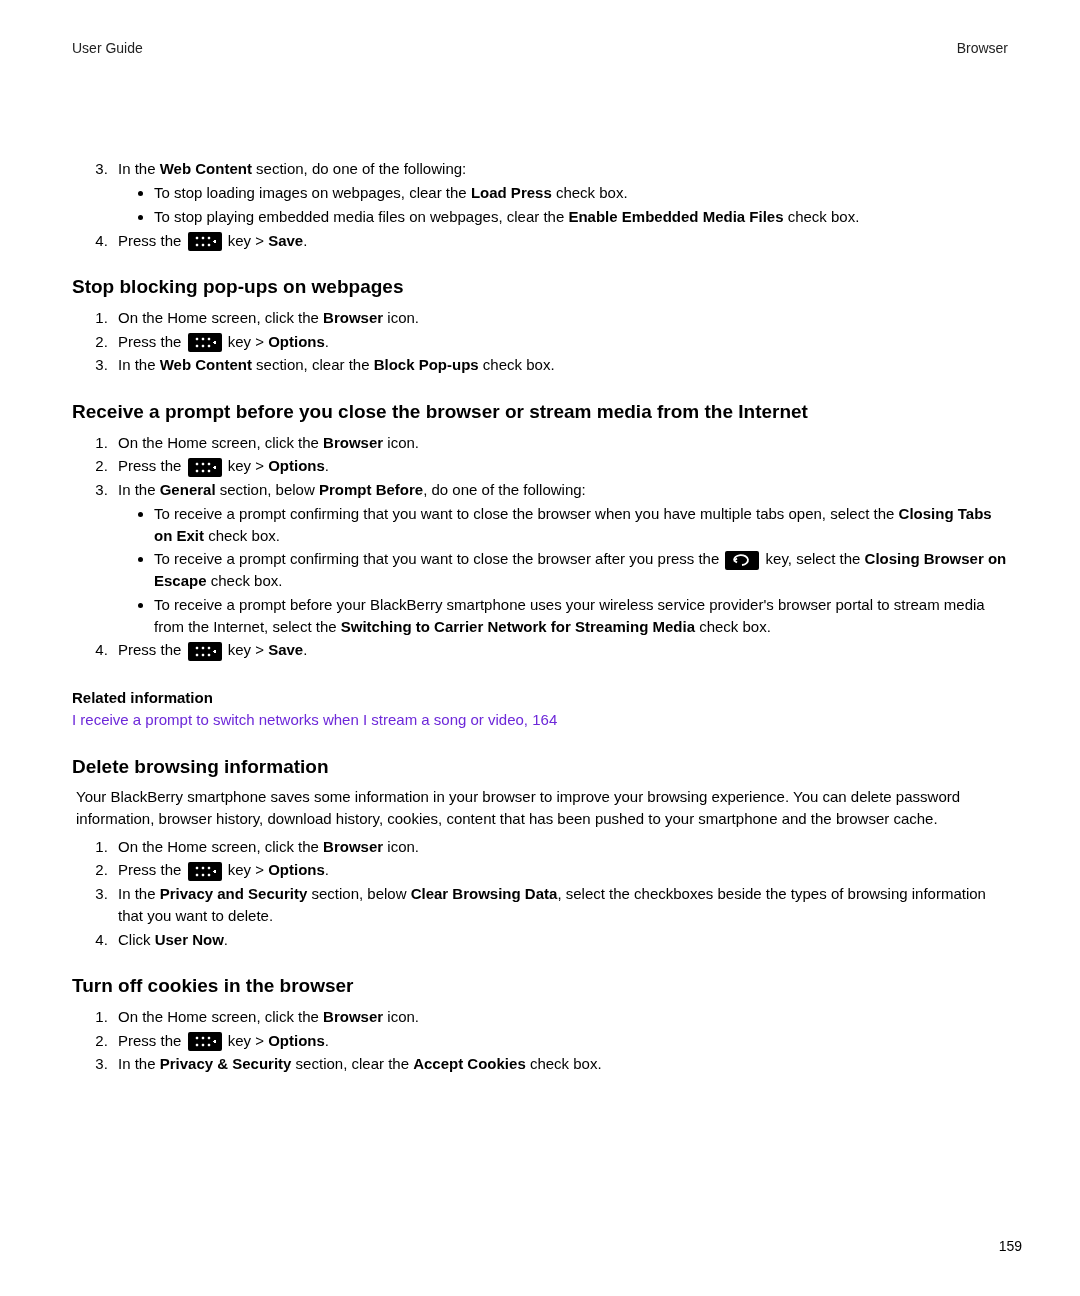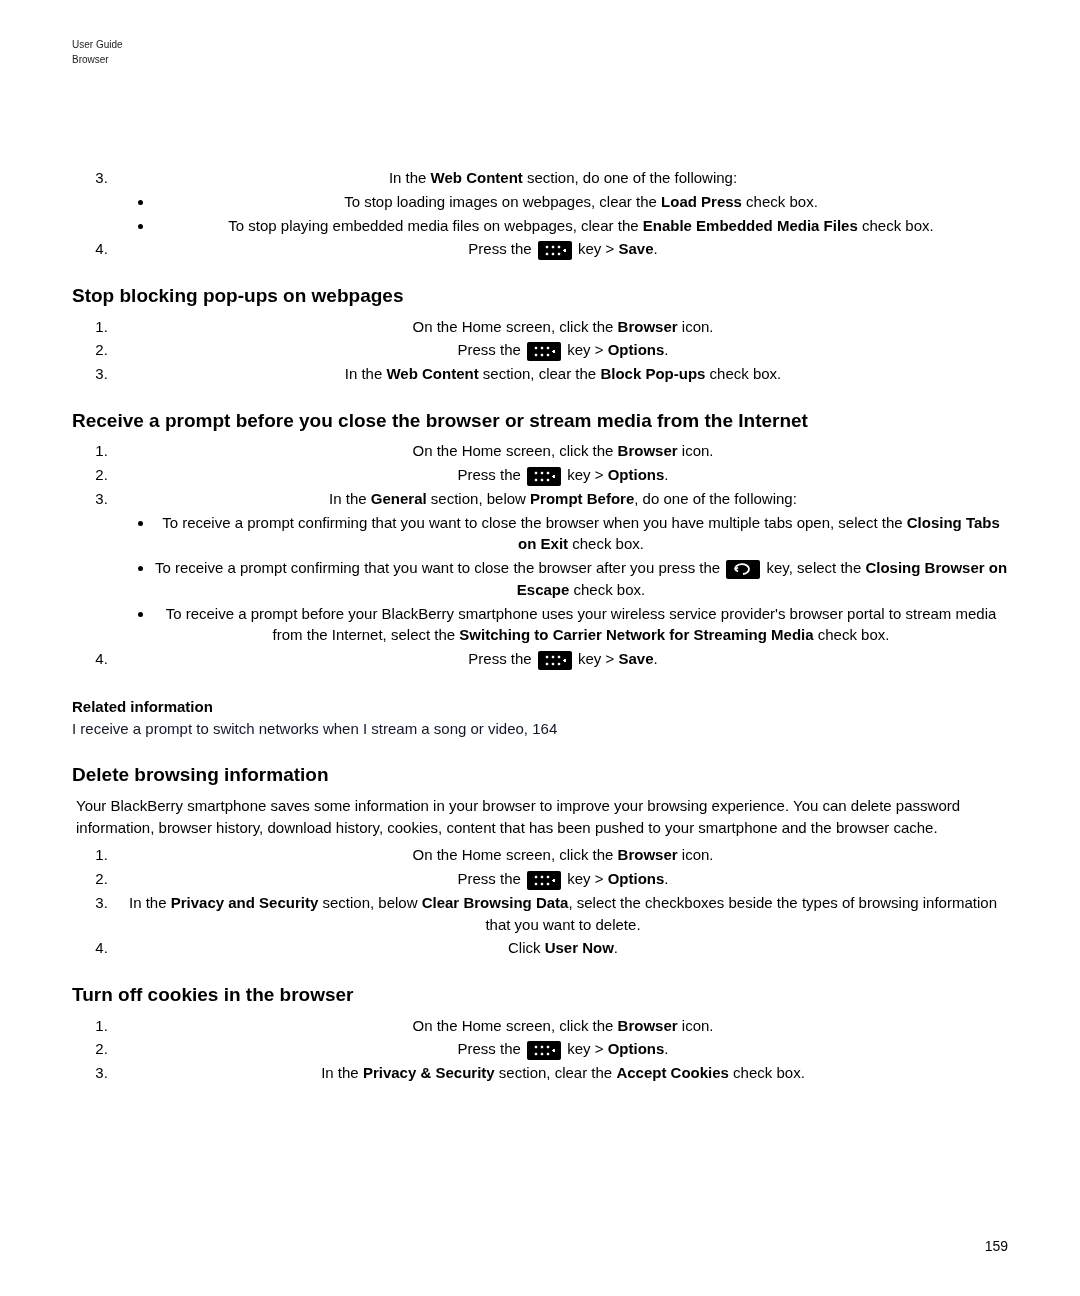--- a/index.html
+++ b/index.html
@@ -15,59 +15,57 @@
     width: 1080px;
     min-height: 1296px;
     margin: 0 auto;
     box-sizing: border-box;
     padding: 38px 72px 60px 72px;
     position: relative;
   }
   .header {
     display: flex;
     justify-content: space-between;
-    font-size: 10px;
+    font-size: 14px;
     color: #222;
     margin-bottom: 100px;
-    flex-direction: column;
   }
   .footer {
     position: absolute;
     bottom: 40px;
-    right: 72px;
+    right: 58px;
     font-size: 14px;
   }
   h3 {
     font-size: 19px;
     font-weight: bold;
     margin: 22px 0 6px 0;
   }
   ol {
     margin: 4px 0 8px 0;
     padding-left: 40px;
   }
   ol > li {
     margin: 2px 0;
     padding-left: 6px;
-    text-align: center;
   }
   ul {
     list-style: disc;
     margin: 2px 0;
     padding-left: 36px;
   }
   ul > li {
     margin: 2px 0;
   }
   .para {
     margin: 6px 4px;
   }
   .bold { font-weight: bold; }
   .link {
-    color: #0f172a;
+    color: #6d28d9;
   }
   .bb-icon {
     display: inline-block;
     vertical-align: middle;
     width: 34px;
     height: 19px;
     background: #000;
     border-radius: 2px;
     position: relative;
     margin: 0 2px;

